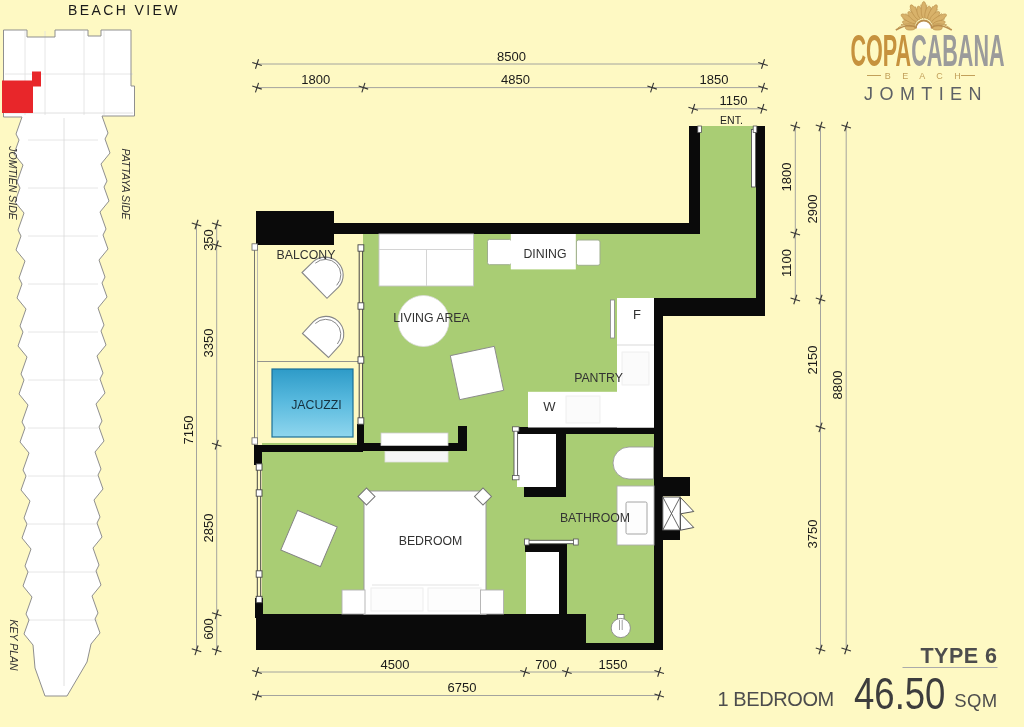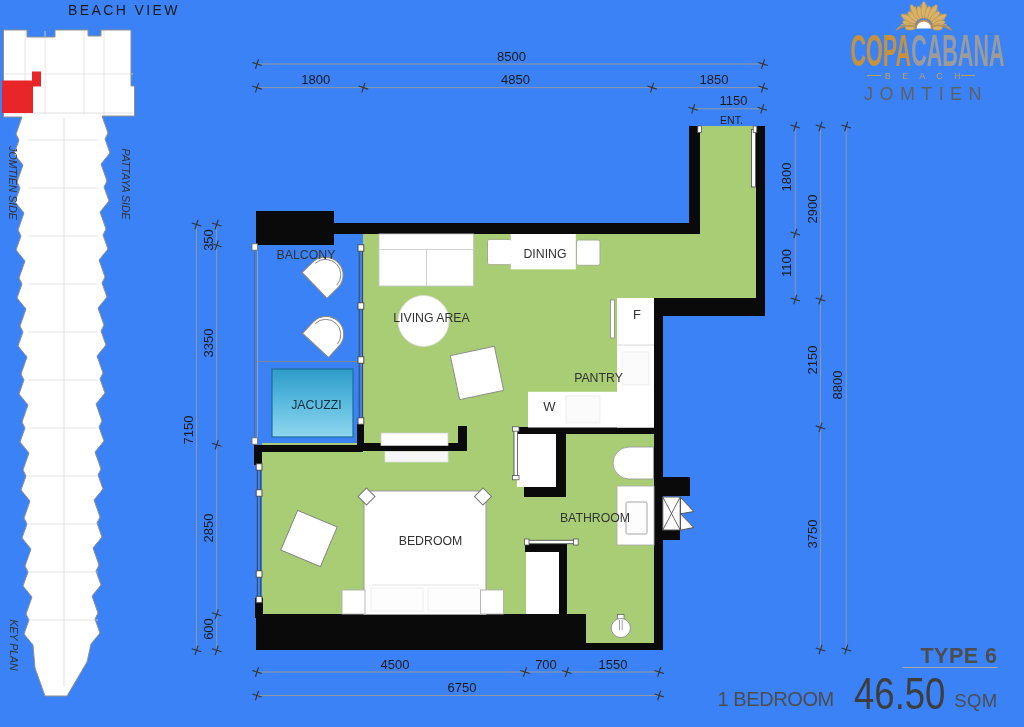--- a/index.html
+++ b/index.html
@@ -1,15 +1,15 @@
 <!DOCTYPE html>
 <html><head><meta charset="utf-8">
 <style>
 html,body{margin:0;padding:0;background:#fff;}
-#page{position:relative;width:1024px;height:727px;overflow:hidden;background:#3b82f6;}
+#page{position:relative;width:1024px;height:727px;overflow:hidden;background:#fef9c3;}
 </style></head>
 <body>
 <div id="page"><svg xmlns="http://www.w3.org/2000/svg" width="1024" height="727" viewBox="0 0 1024 727">
       <g stroke-linejoin="miter">
 <path d="M3.5,117 L3.5,30 L27,30 L27,37 L55,37 L55,30 L88,30 L88,36 L101,36 L101,30 L131,30 L131,86 L134.5,86 L134.5,116 L102,116 L108.0,133.0 L105.0,139.0 L110.0,153.0 L101.0,164.0 L107.0,181.0 L104.0,187.0 L109.0,201.0 L100.0,212.0 L106.0,229.0 L103.0,235.0 L108.0,249.0 L99.0,260.0 L105.0,277.0 L102.0,283.0 L107.0,297.0 L98.0,308.0 L104.0,325.0 L101.0,331.0 L106.0,345.0 L97.0,356.0 L103.0,373.0 L100.0,379.0 L105.0,393.0 L96.0,404.0 L102.0,421.0 L99.0,427.0 L104.0,441.0 L95.0,452.0 L101.0,469.0 L98.0,475.0 L103.0,489.0 L94.0,500.0 L100.0,517.0 L97.0,523.0 L102.0,537.0 L93.0,548.0 L99.0,565.0 L96.0,571.0 L101.0,585.0 L92.0,596.0 L98.0,613.0 L95.0,619.0 L100.0,633.0 L91.0,644.0 L87.0,662.0 L67.0,696.0 L45.0,696.0 L35.0,668.0 L33.0,645.0 L24.0,634.0 L29.0,620.0 L26.0,614.0 L32.0,597.0 L23.0,586.0 L28.0,572.0 L25.0,566.0 L31.0,549.0 L22.0,538.0 L27.0,524.0 L24.0,518.0 L30.0,501.0 L21.0,490.0 L26.0,476.0 L23.0,470.0 L29.0,453.0 L20.0,442.0 L25.0,428.0 L22.0,422.0 L28.0,405.0 L19.0,394.0 L24.0,380.0 L21.0,374.0 L27.0,357.0 L18.0,346.0 L23.0,332.0 L20.0,326.0 L26.0,309.0 L17.0,298.0 L22.0,284.0 L19.0,278.0 L25.0,261.0 L16.0,250.0 L21.0,236.0 L18.0,230.0 L24.0,213.0 L15.0,202.0 L20.0,188.0 L17.0,182.0 L23.0,165.0 L14.0,154.0 L19.0,140.0 L16.0,134.0 L22,117 Z" fill="#ffffff" stroke="none"></path>
 <g stroke="#e0e0e0" stroke-width="0.8">
 <line x1="28" y1="140" x2="98" y2="140"></line>
 <line x1="28" y1="188" x2="98" y2="188"></line>
 <line x1="28" y1="236" x2="98" y2="236"></line>
 <line x1="28" y1="284" x2="98" y2="284"></line>

